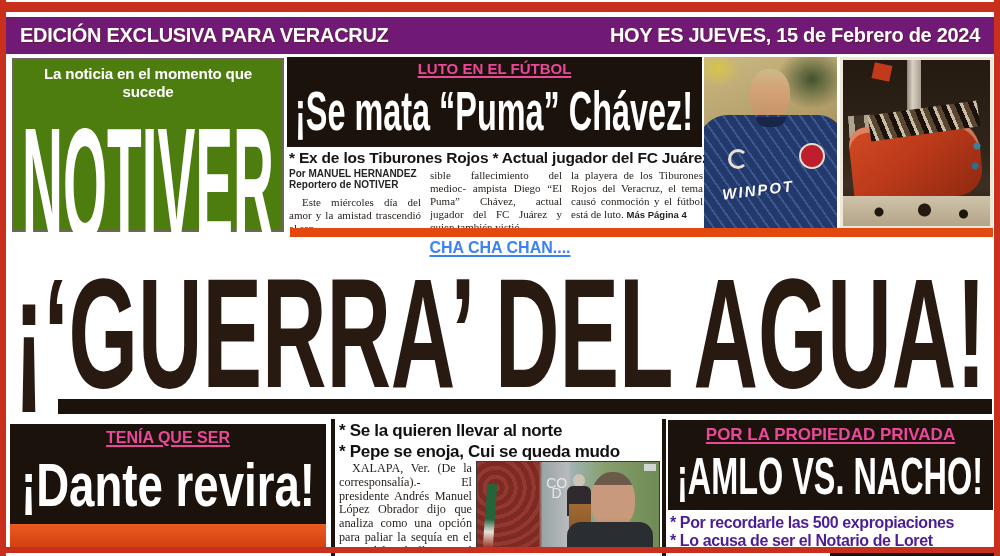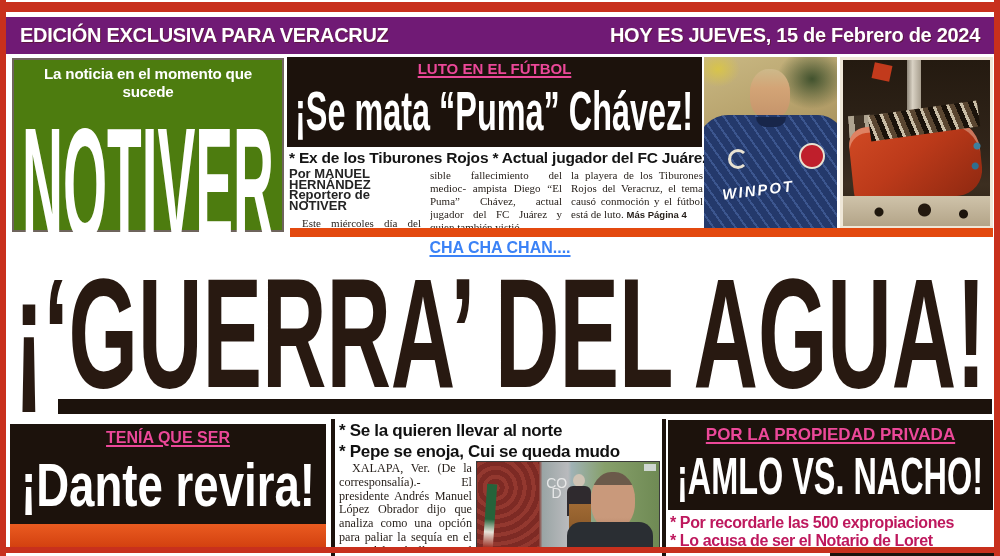--- a/index.html
+++ b/index.html
@@ -21,21 +21,21 @@
            padding-top:5px;transform:scaleX(.98);transform-origin:center;}
   
   #lead-box{left:287px;top:57px;width:415px;height:90px;background:#1c120c;text-align:center;}
   .kicker{color:#ec4899;font-weight:bold;text-decoration:underline;text-underline-offset:2px;
           text-decoration-thickness:2px;}
   #lead-kicker{font-size:15px;padding-top:3px;display:inline-block;}
   #subhead{left:289px;top:149px;width:412px;font-weight:bold;font-size:15.5px;color:#141414;
            letter-spacing:-0.2px;white-space:nowrap;}
   #lead-cols{left:289px;top:169px;width:414px;height:59px;display:flex;gap:9px;overflow:hidden;}
   .col{flex:1;overflow:hidden;}
-  .byline{font-weight:bold;font-size:13px;line-height:10.5px;color:#242424;margin-bottom:6px;}
+  .byline{font-weight:bold;font-size:10px;line-height:10.5px;color:#242424;margin-bottom:6px;}
   .serif{font-family:"Liberation Serif",serif;font-size:11px;line-height:13px;color:#241d18;
          text-align:justify;margin:0;}
   .indent{text-indent:13px;}
   .more{font-family:"Liberation Sans",sans-serif;font-weight:bold;font-size:9.5px;}
   
   #player-photo{left:704px;top:57px;width:133px;height:172px;overflow:hidden;
                 background:linear-gradient(160deg,#c9b883 0%,#b7a26c 35%,#a08a58 70%,#8c7848 100%);}
   #crash-photo{left:840px;top:57px;width:153px;height:172px;overflow:hidden;
                background:linear-gradient(180deg,#241a10 0%,#31251a 55%,#3c2e20 75%,#2a2014 100%);
                border:3px solid #efe7d8;box-sizing:border-box;}
@@ -54,21 +54,21 @@
   #mid-bullets{left:339px;top:420px;width:320px;font-weight:bold;font-size:17px;line-height:21px;
                color:#111;letter-spacing:-0.3px;}
   #mid-body{left:339px;top:462px;width:133px;height:85px;overflow:hidden;}
   #mid-body p{font-size:12.2px;line-height:13.8px;}
   #video-photo{left:476px;top:461px;width:182px;height:86px;overflow:hidden;border:1px solid #3a3a3a;
                background:linear-gradient(90deg,#7d2a24 0%,#8a332b 34%,#9aa5a5 36%,#b9babd 50%,
                #9fb2b5 52%,#87a06b 70%,#6f8a54 100%);}
   #right-box{left:668px;top:420px;width:325px;height:90px;background:#1c120c;text-align:center;}
   #right-kicker{font-size:17px;padding-top:5px;display:inline-block;}
   #right-bullets{left:670px;top:514px;width:325px;font-weight:bold;font-size:16px;line-height:17.5px;
-                 color:#be185d;letter-spacing:-0.4px;white-space:nowrap;}
+                 color:#4c1d95;letter-spacing:-0.4px;white-space:nowrap;}
   
   .ph{position:absolute;}
   #winpot{left:18px;top:122px;width:110px;color:#fff;font-weight:bold;font-style:italic;
           font-size:15px;letter-spacing:2px;transform:rotate(-7deg);text-shadow:0 0 2px rgba(20,40,90,.8);}
   #co-overlay{left:38%;top:16px;color:#eee;font-size:14px;line-height:10px;text-align:center;opacity:.9;}
   svg text{font-family:"Liberation Sans",sans-serif;font-weight:bold;}
 </style>
 </head>
 <body>
 

